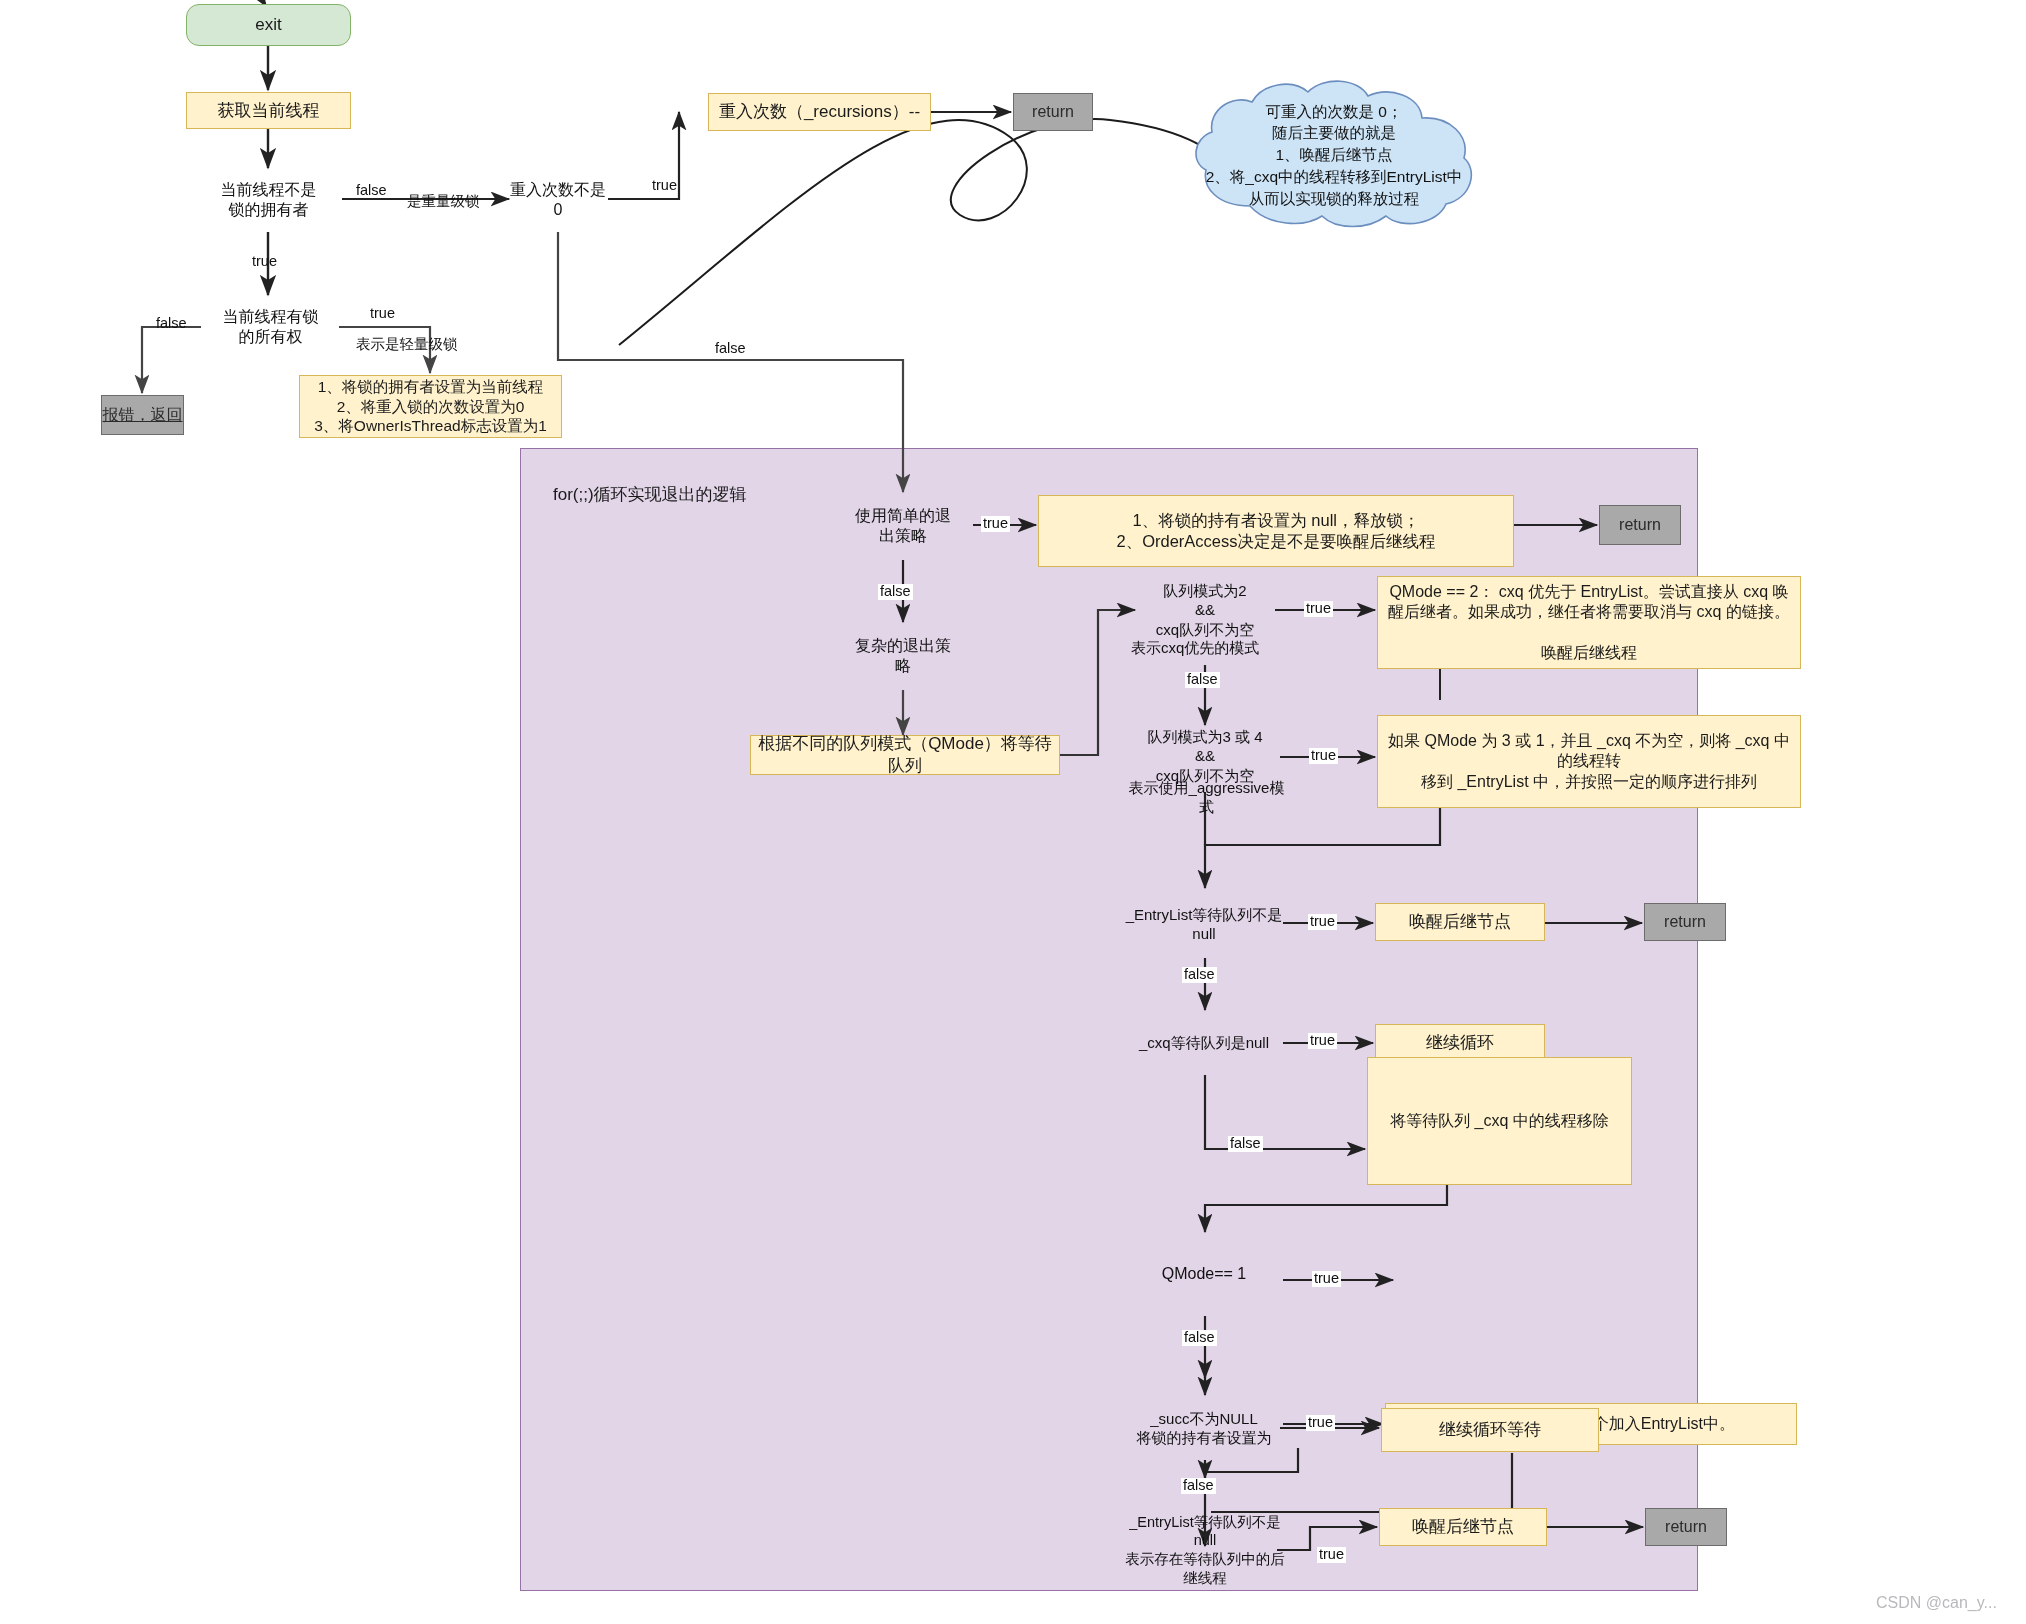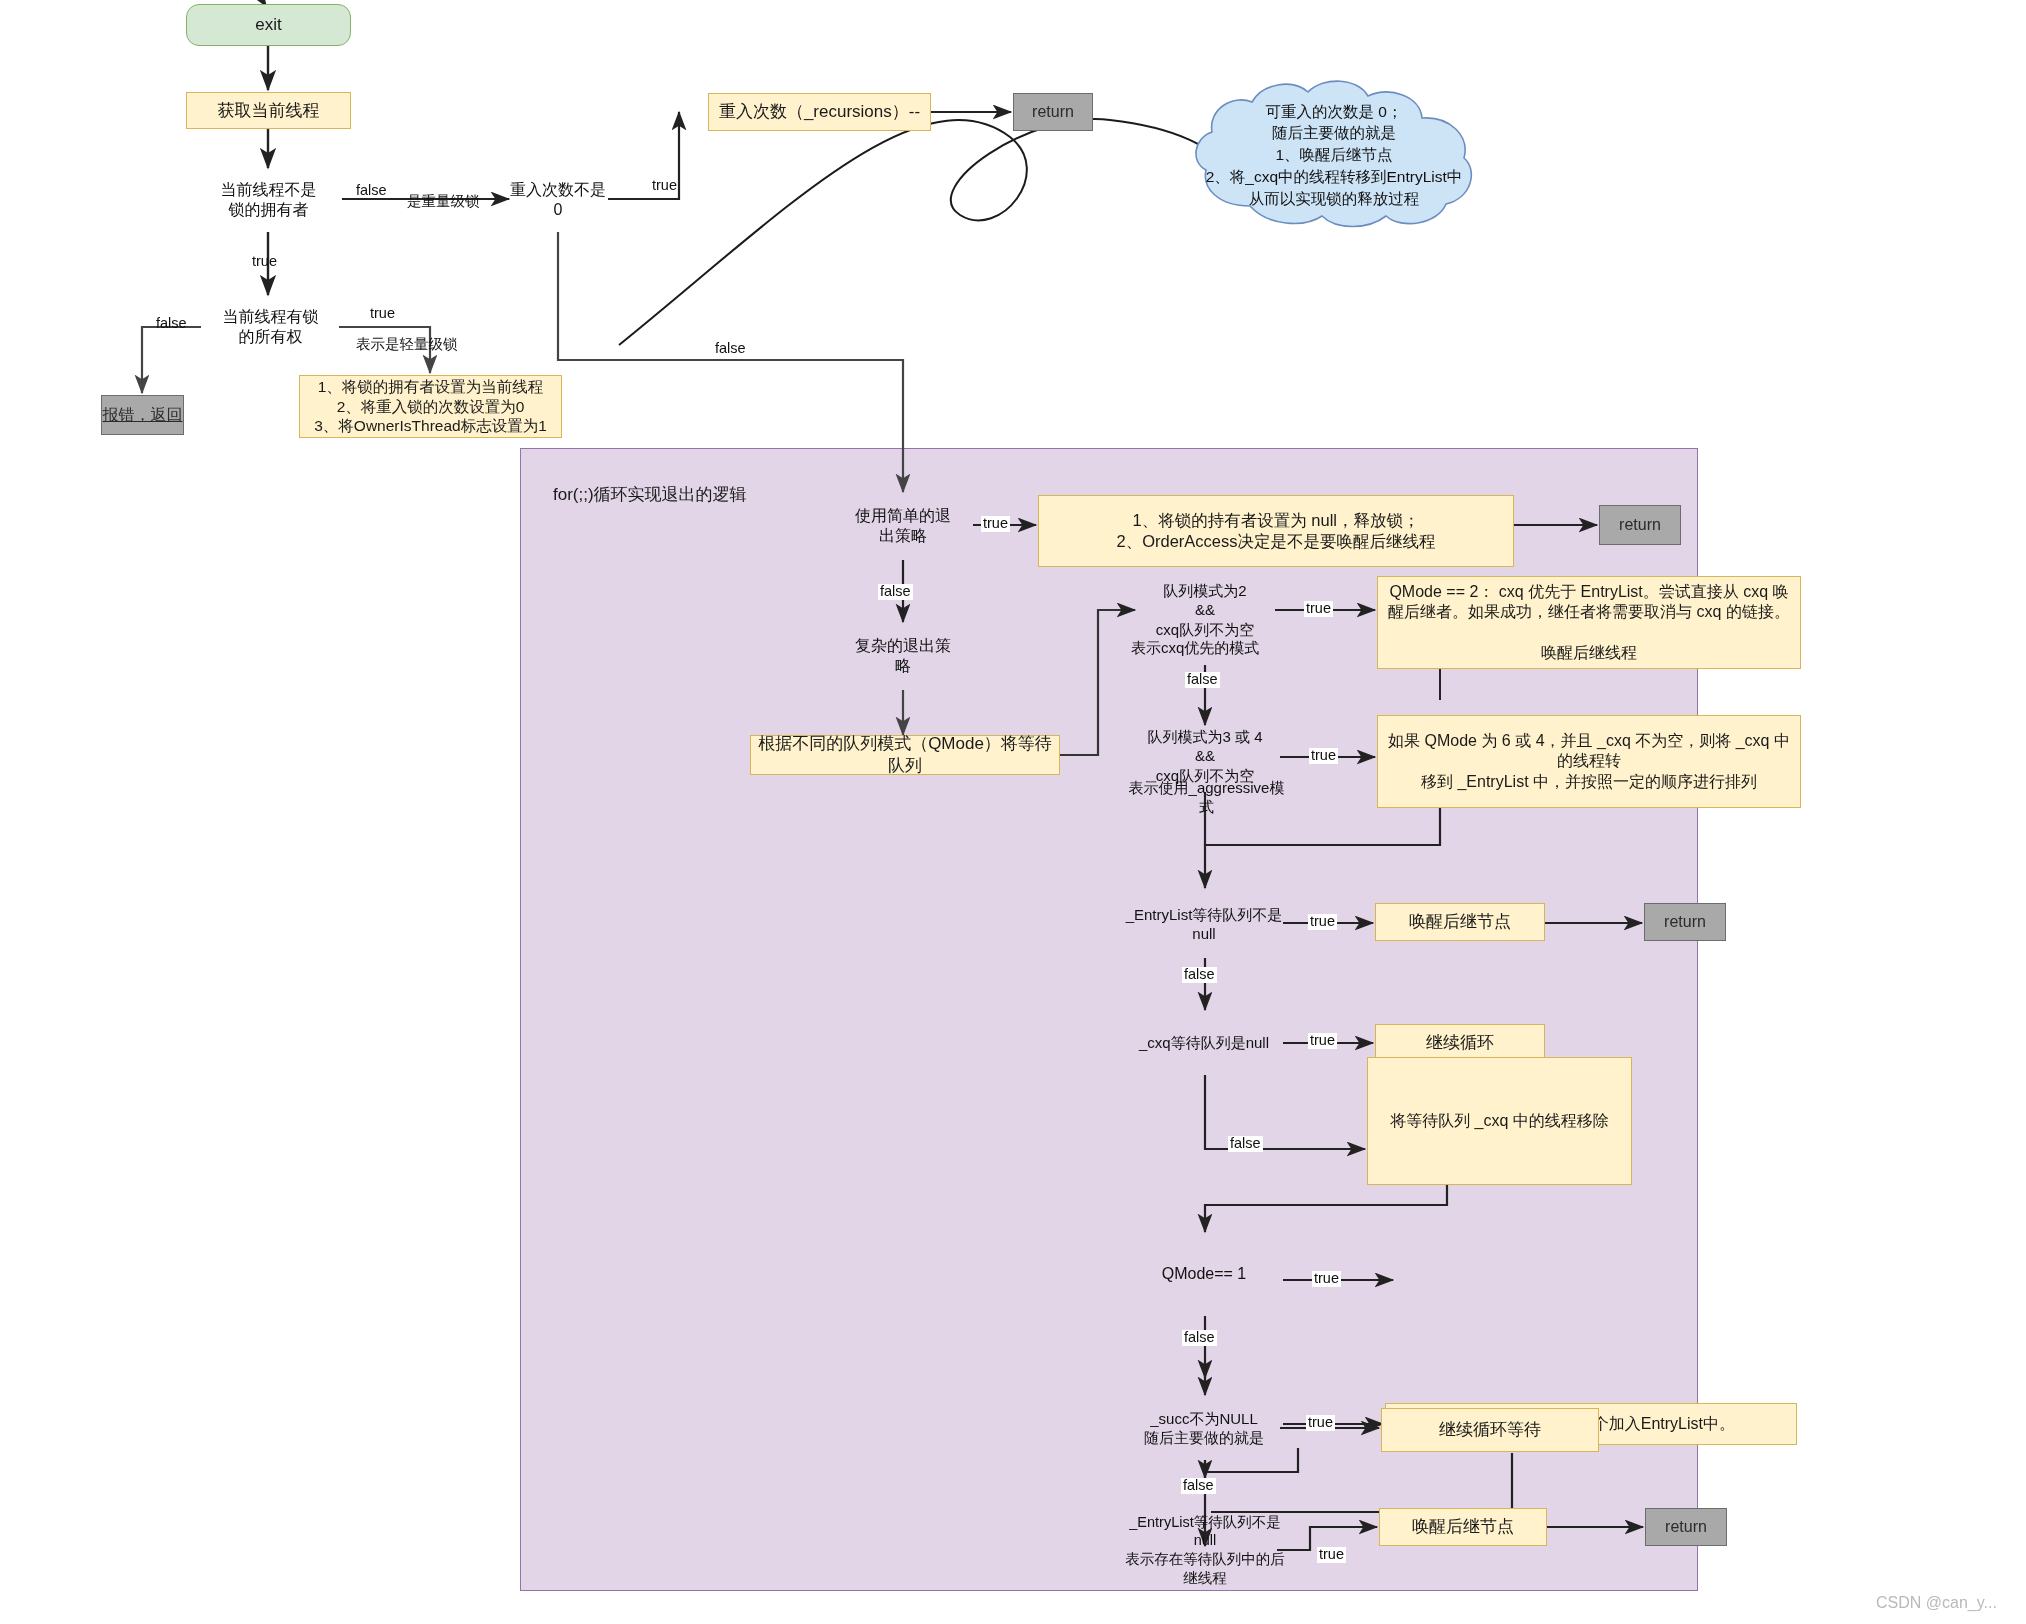--- a/index.html
+++ b/index.html
@@ -273,21 +273,21 @@
   <div class="node n-proc" style="left:1377px; top:576px; width:424px; height:93px; font-size:16px; padding:6px 10px;">QMode == 2： cxq 优先于 EntryList。尝试直接从 cxq 唤醒后继者。如果成功，继任者将需要取消与 cxq 的链接。
 
 唤醒后继线程</div>
 
   <div class="node n-dec" style="left:1130px; top:718px; width:150px; height:76px; font-size:15px;">队列模式为3 或 4
 &amp;&amp;
 cxq队列不为空</div>
   <div class="note" style="left:1124px; top:779px; white-space:pre-line; text-align:center; width:165px;">表示使用_aggressive模
 式</div>
 
-  <div class="node n-proc" style="left:1377px; top:715px; width:424px; height:93px; font-size:16px; padding:6px 10px;">如果 QMode 为 6 或 4，并且 _cxq 不为空，则将 _cxq 中的线程转
+  <div class="node n-proc" style="left:1377px; top:715px; width:424px; height:93px; font-size:16px; padding:6px 10px;">如果 QMode 为 3 或 1，并且 _cxq 不为空，则将 _cxq 中的线程转
 移到 _EntryList 中，并按照一定的顺序进行排列</div>
 
   <div class="node n-dec" style="left:1124px; top:888px; width:160px; height:72px; font-size:15px;">_EntryList等待队列不是
 null</div>
 
   <div class="node n-proc" style="left:1375px; top:903px; width:170px; height:38px;">唤醒后继节点</div>
 
   <div class="node n-term" style="left:1644px; top:903px; width:82px; height:38px;">return</div>
 
   <div class="node n-dec" style="left:1124px; top:1008px; width:160px; height:70px; font-size:15px;">_cxq等待队列是null</div>
@@ -296,21 +296,21 @@
 
   <div class="node n-proc" style="left:1367px; top:1057px; width:265px; height:128px; font-size:16px;">将等待队列 _cxq 中的线程移除</div>
 
   <div class="node n-dec" style="left:1124px; top:1232px; width:160px; height:84px; font-size:16px;">QMode== 1</div>
 
 
 
   <div class="node n-proc" style="left:1385px; top:1403px; width:412px; height:42px; font-size:16px;">则将_cxq中的元素逐个加入EntryList中。</div>
 
   <div class="node n-dec" style="left:1124px; top:1390px; width:160px; height:76px; font-size:15px;">_succ不为NULL
-随后主要做的就是</div>
+将锁的持有者设置为</div>
 
   <div class="node n-proc" style="left:1381px; top:1408px; width:218px; height:44px;">继续循环等待</div>
 
   <div class="node n-dec" style="left:1115px; top:1498px; width:180px; height:104px; font-size:14.5px;">_EntryList等待队列不是
 null
 表示存在等待队列中的后
 继线程</div>
 
   <div class="node n-proc" style="left:1379px; top:1508px; width:168px; height:38px;">唤醒后继节点</div>
 

